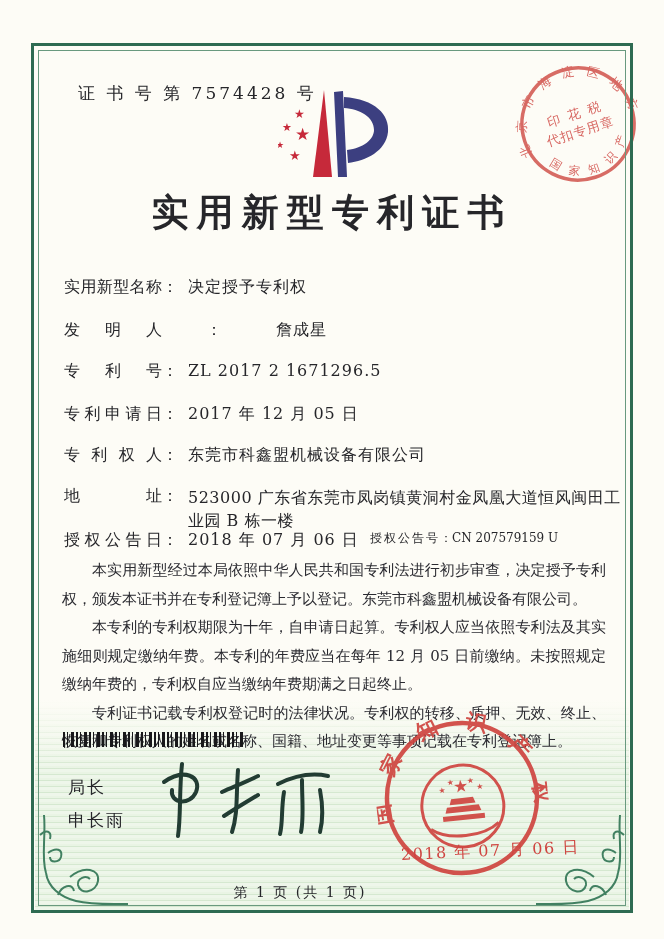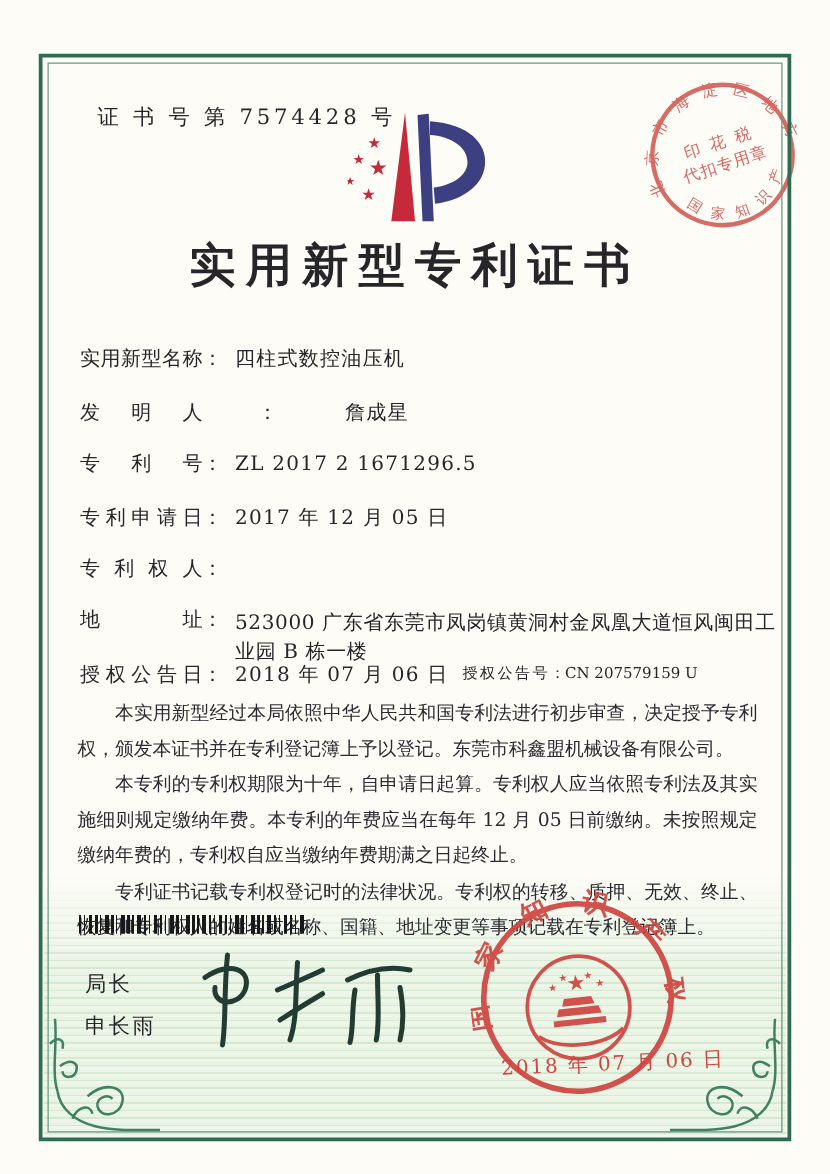--- a/index.html
+++ b/index.html
@@ -91,40 +91,41 @@
     </text>
     <text class="stamp-text" x="66" y="60" font-size="13" text-anchor="middle" letter-spacing="2">印 花 税</text>
     <text class="stamp-text" x="66" y="78" font-size="13" text-anchor="middle" letter-spacing="1">代扣专用章</text>
   </svg>
 
   <div class="title">实用新型专利证书</div>
 
   <div class="row row-name">
     <span class="lbl">实用新型名称</span>
       <span class="colon">：</span>
-      <span class="val">四柱式数控油压机</span>
+      <span class="val">决定授予专利权</span>
   </div>
   <div class="row row-inv">
     <span class="lbl">发明人</span>
       <span class="colon">：</span>
       <span class="val">詹成星</span>
   </div>
   <div class="row row-patno">
     <span class="lbl">专利号</span>
       <span class="colon">：</span>
       <span class="val">ZL 2017 2 1671296.5</span>
   </div>
   <div class="row row-appdate">
     <span class="lbl">专利申请日</span>
       <span class="colon">：</span>
       <span class="val">2017 年 12 月 05 日</span>
   </div>
   <div class="row row-holder">
     <span class="lbl">专利权人</span>
       <span class="colon">：</span>
+      <span class="val">东莞市科鑫盟机械设备有限公司</span>
   </div>
   <div class="row row-addr">
     <span class="lbl">地址</span>
       <span class="colon">：</span>
       <span class="val">523000 广东省东莞市凤岗镇黄洞村金凤凰大道恒风闽田工业园 B 栋一楼</span>
   </div>
   <div class="row row-grant">
     <span class="lbl">授权公告日</span>
       <span class="colon">：</span>
       <span class="val">2018 年 07 月 06 日</span>
@@ -172,20 +173,21 @@
       <text x="-19" y="-15" font-size="8" text-anchor="middle" fill="#cf4540">★</text>
       <text x="-10" y="-22" font-size="8" text-anchor="middle" fill="#cf4540">★</text>
       <text x="10" y="-22" font-size="8" text-anchor="middle" fill="#cf4540">★</text>
       <text x="19" y="-15" font-size="8" text-anchor="middle" fill="#cf4540">★</text>
       <path d="M-11,-8 h22 l2,6 h-26 z M-16,0 h32 l2,6 h-36 z M-21,9 h42 v5 h-42 z" fill="#cf4540"></path>
       <path d="M-34,20 C-18,33 18,33 34,20" fill="none" stroke="#cf4540" stroke-width="3"></path>
     </g>
   </svg>
   <div class="seal-date">2018 年 07 月 06 日</div>
 
+  <div class="footer">第 1 页 (共 1 页)</div>
 
   <svg class="flourish bl" width="94" height="94" viewBox="0 0 94 94">
     <g fill="none" stroke="#418061" stroke-width="2">
       <path d="M8,2 C10,24 5,44 10,60"></path>
       <path d="M10,60 C12,74 24,84 40,88 C56,92 74,91 92,91"></path>
       <path d="M34,64 C48,52 64,56 62,68 C60,80 44,82 42,72 C41,65 50,62 54,66"></path>
       <path d="M12,40 C20,34 27,36 25,44 C23,50 14,50 14,44"></path>
       <path d="M22,82 C26,72 36,70 38,78"></path>
       <path d="M4,22 C10,16 16,18 14,26"></path>
     </g>

